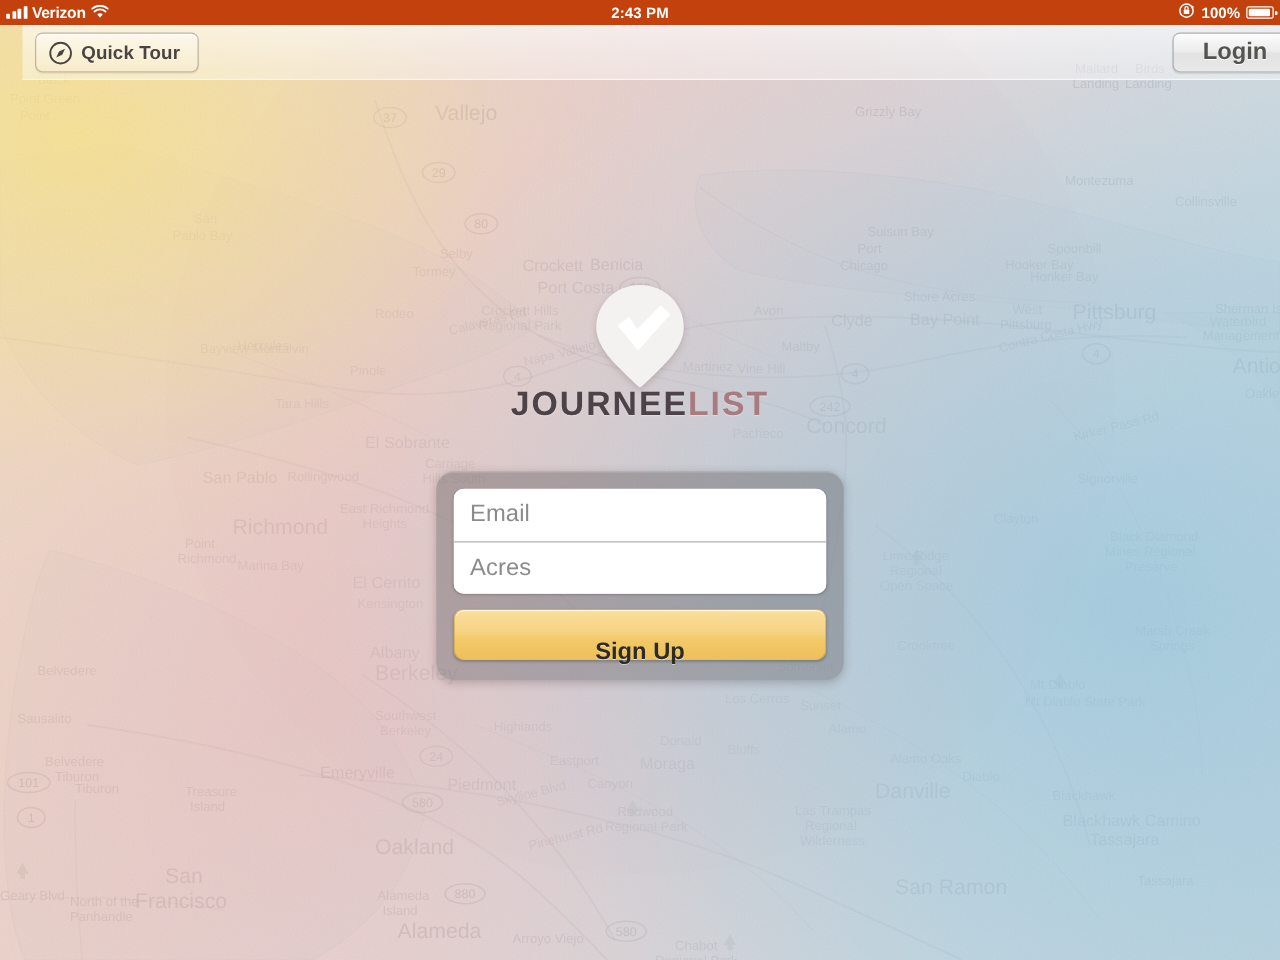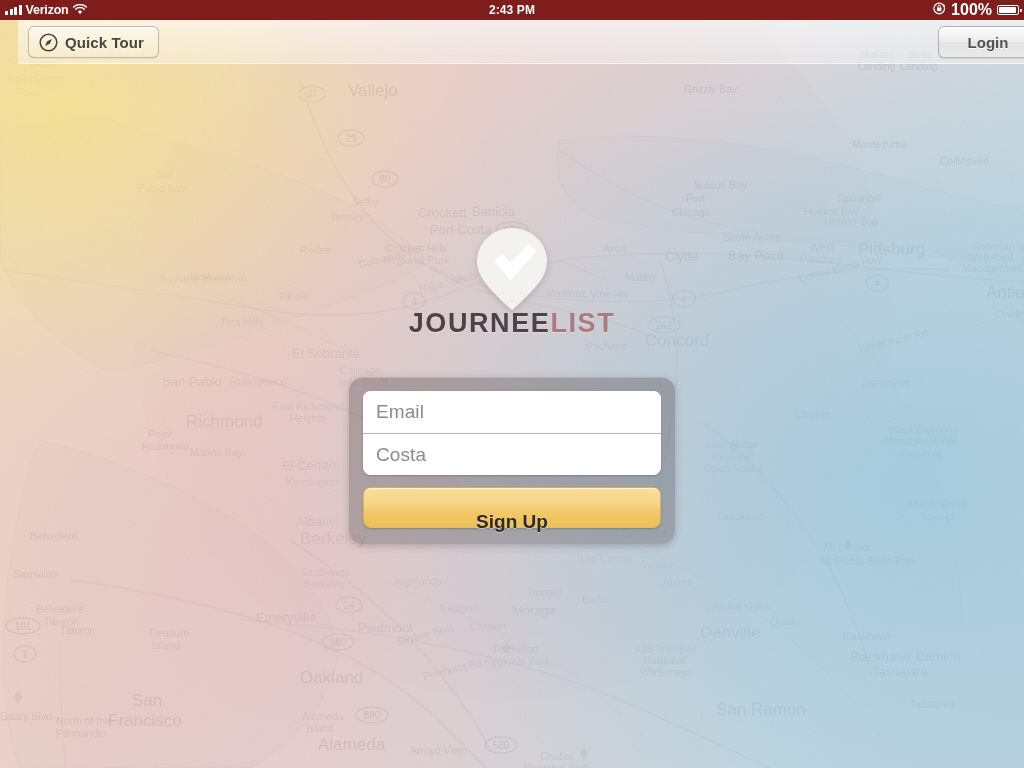--- a/index.html
+++ b/index.html
@@ -19,21 +19,21 @@
     height: 768px;
     overflow: hidden;
   }
 
   
   #status-bar {
     position: absolute;
     top: 0; left: 0;
     width: 1024px;
     height: 20px;
-    background: #7f1d1d;
+    background: #c2410c;
     z-index: 50;
     display: flex;
     align-items: center;
     color: #fff;
     font-size: 12px;
     font-weight: bold;
   }
   .sb-left {
     display: flex;
     align-items: center;
@@ -59,21 +59,21 @@
   }
   .signal-bars { display: flex; align-items: flex-end; gap: 1.5px; height: 10px; }
   .signal-bars i { display: block; width: 3px; background: #fff; border-radius: 0.5px; }
   .signal-bars i:nth-child(1) { height: 4px; }
   .signal-bars i:nth-child(2) { height: 6px; }
   .signal-bars i:nth-child(3) { height: 8px; }
   .signal-bars i:nth-child(4) { height: 10px; }
   .carrier-name { font-size: 12.5px; font-weight: bold; letter-spacing: -0.2px; }
   .wifi-icon { display: inline-block; line-height: 1; font-size: 13px; }
   .rot-lock { display: inline-block; }
-  .battery-pct { font-size: 16px; font-weight: bold; }
+  .battery-pct { font-size: 12px; font-weight: bold; }
   .battery-icon {
     position: relative;
     width: 22px; height: 10px;
     border: 1.2px solid #fff;
     border-radius: 2px;
   }
   .battery-icon::after {
     content: "";
     position: absolute;
     right: -3.5px; top: 2.5px;
@@ -205,21 +205,21 @@
     align-items: center;
     justify-content: center;
     padding-right: 18px;
     border: 1px solid rgba(130,130,132,0.55);
     border-radius: 6px;
     background: linear-gradient(to bottom, #fcfcfc 0%, #ececec 48%, #e2e2e2 52%, #e9e9e9 100%);
     box-shadow: inset 0 1px 0 rgba(255,255,255,0.9), 0 1px 1px rgba(0,0,0,0.10);
     cursor: pointer;
   }
   #login-button .label {
-    font-size: 15px;
+    font-size: 19px;
     font-weight: bold;
     color: #53534f;
     text-shadow: 0 1px 0 rgba(255,255,255,0.85);
   }
 
   
   #logo-block {
     position: absolute;
     top: 224px; left: 0;
     width: 1024px;
@@ -599,21 +599,21 @@
 
   <div id="signup-panel">
 
     <div id="field-group">
 
       <div class="field-row">
         <span class="field-text">Email</span>
       </div>
 
       <div class="field-row">
-        <span class="field-text">Costa</span>
+        <span class="field-text">Acres</span>
       </div>
 
     </div>
 
     <div id="signup-button">
       <span class="label">Sign Up</span>
     </div>
 
   </div>
 

